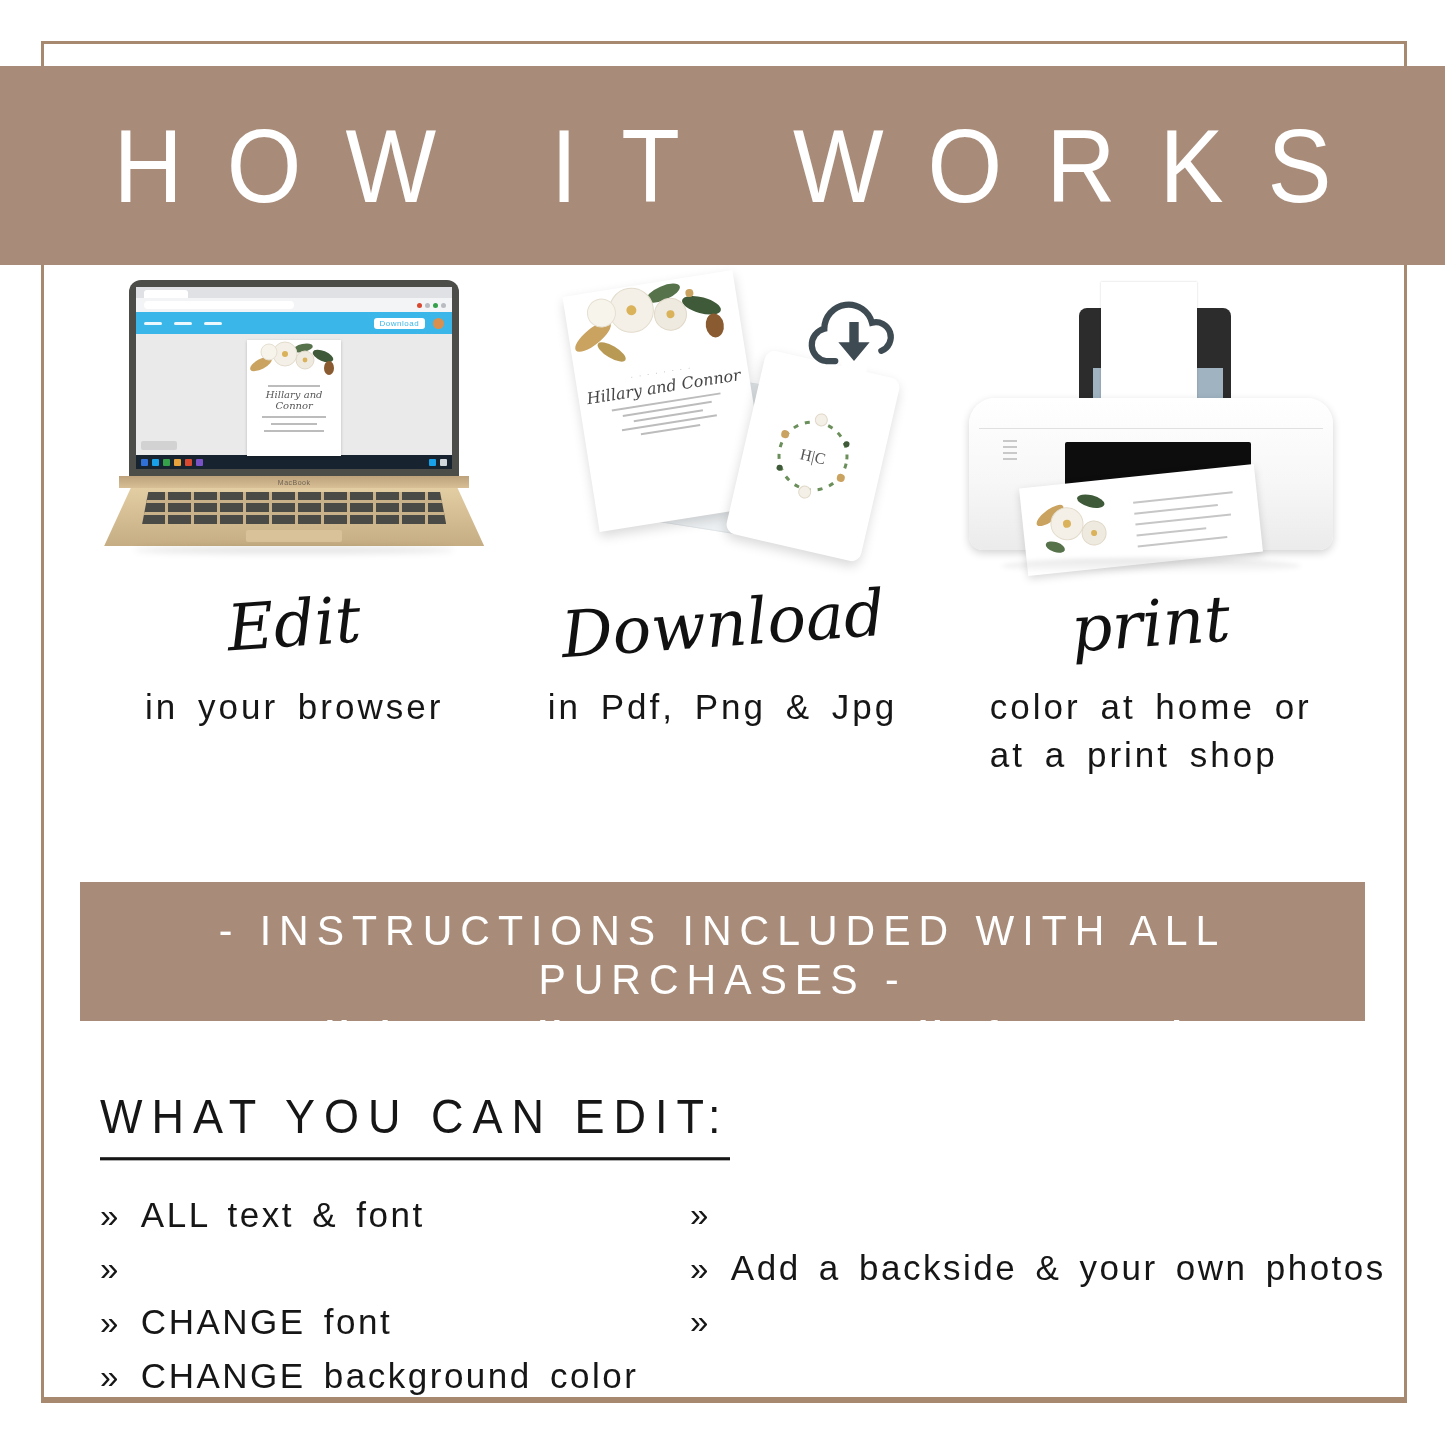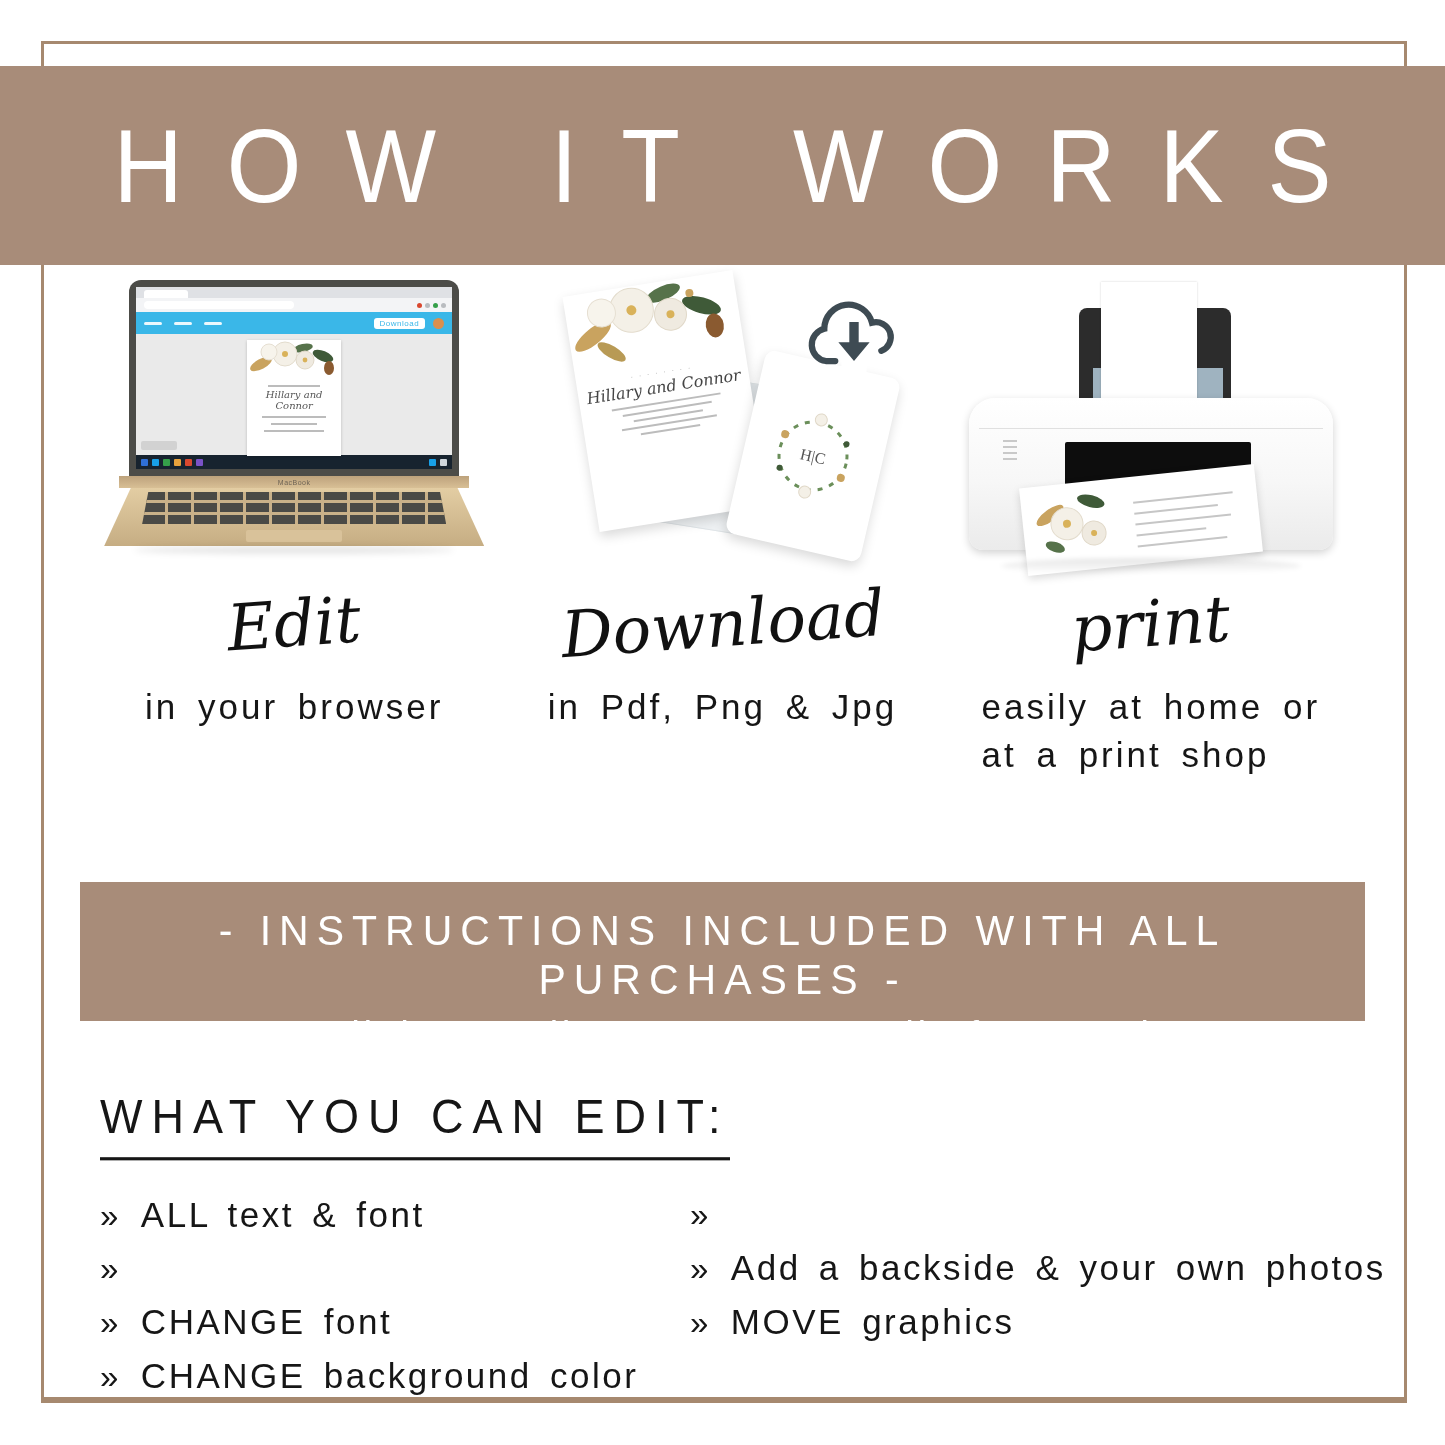--- a/index.html
+++ b/index.html
@@ -98,21 +98,21 @@
           box-shadow:0 3px 8px rgba(0,0,0,.15);transform:rotate(-6deg);overflow:hidden;}
   .pr-out .rows{position:absolute;right:14px;top:16px;width:110px;}
   .pr-out .rows div{height:2px;background:#c6c6c6;margin-top:9px;}
   .pr-reflect{position:absolute;left:40px;top:278px;width:300px;height:16px;
               background:linear-gradient(rgba(0,0,0,.10),rgba(0,0,0,0));filter:blur(2px);border-radius:50%;}
 
   
   .banner{position:absolute;left:80px;top:882px;width:1285px;height:139px;background:#a88c79;
           color:#ffffff;text-align:center;}
   .banner-line1{margin-top:26px;font-size:41px;font-weight:300;letter-spacing:8px;transform:scaleY(1.05);}
-  .banner-line2{margin-top:12px;font-size:37px;font-weight:400;letter-spacing:4px;}
+  .banner-line2{margin-top:12px;font-size:37px;font-weight:700;letter-spacing:4px;}
   .u{display:inline-block;border-bottom:3px solid #ffffff;padding-bottom:1px;}
 
   
   .edit-heading{position:absolute;left:100px;top:1090px;margin:0;font-size:45px;font-weight:300;
                 letter-spacing:9px;color:#161616;border-bottom:3px solid #161616;padding-bottom:12px;
                 transform:scaleY(1.05);transform-origin:left top;}
   .edit-cols{position:absolute;left:100px;top:1188px;right:50px;display:flex;}
   .edit-col{list-style:none;margin:0;padding:0;}
   .edit-col.left{width:590px;flex:0 0 590px;}
   .edit-col.right{flex:1;}
@@ -289,21 +289,21 @@
               <div style="width:84px"></div>
               <div style="width:96px"></div>
               <div style="width:70px"></div>
               <div style="width:90px"></div>
             </div>
         </div>
         <div class="pr-reflect"></div>
       </div>
       <div class="script-label">print</div>
       <div class="desc">
-        <div>easily at home or</div>
+        <div>color at home or</div>
         <div>at a print shop</div>
       </div>
     </div>
 
   </section>
 
   <section class="banner">
     <div class="banner-line1">- INSTRUCTIONS INCLUDED WITH ALL PURCHASES -</div>
     <div class="banner-line2">
       <span>Access link sent direct to your </span><span class="u">email</span><span> after purchase!</span>
@@ -333,18 +333,17 @@
     <ul class="edit-col right">
       <li>
           <span class="bullet">»</span>
         </li>
       <li>
           <span class="bullet">»</span>
           <span>Add a backside &amp; your own photos</span>
         </li>
       <li>
           <span class="bullet">»</span>
-          <span>MOVE graphics</span>
         </li>
     </ul>
   </div>
 
 </div>
 
 </body></html>

